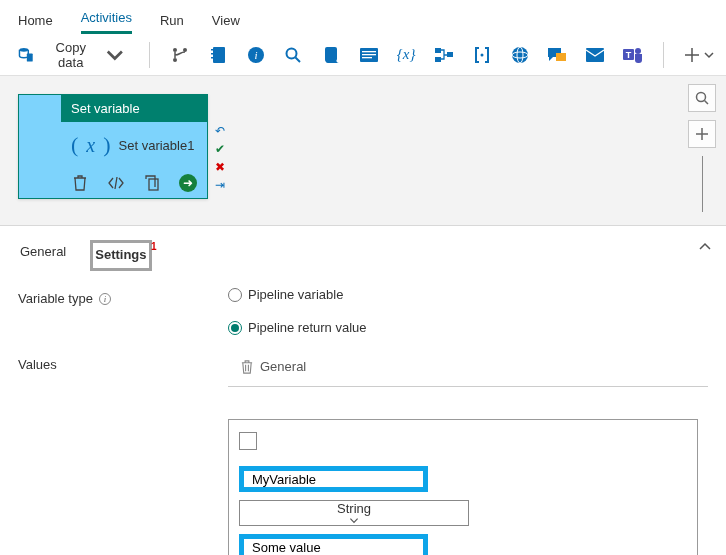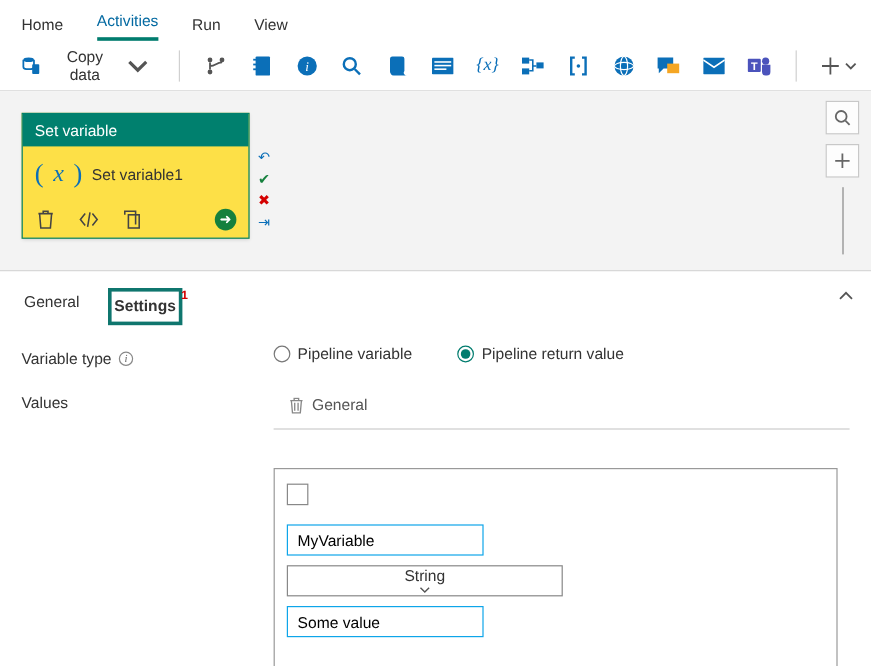--- a/index.html
+++ b/index.html
@@ -14,56 +14,56 @@
   .copy-btn svg { width:18px; height:18px; }
   .tb-icon { width:20px; height:20px; display:flex; align-items:center; justify-content:center; cursor:pointer;}
   .tb-sep { width:1px; height:26px; background:#d0d0d0; margin:0 2px;}
   .tb-plus { margin-left:auto; display:flex; align-items:center; gap:4px;}
   
   .canvas { background:#f3f3f3; padding:18px 0 18px 18px; position:relative; height:150px; border-bottom:1px solid #d8d8d8;}
   .canvas-right { position:absolute; right:10px; top:8px; display:flex; flex-direction:column; gap:8px;}
   .canvas-right .cr-btn { width:28px; height:28px; border:1px solid #c8c8c8; background:#fdfdfd; display:flex; align-items:center; justify-content:center; font-size:16px; color:#555; cursor:pointer;}
   .canvas-right .cr-line { width:1px; height:56px; background:#888; margin:0 auto;}
   .node-wrap { position:relative; display:inline-block;}
-  .node { width:190px; border:1px solid #00806e; background:#fde047; box-shadow:0 1px 3px rgba(0,0,0,.12);}
+  .node { width:190px; border:1px solid #00806e; background:#7dd3fc; box-shadow:0 1px 3px rgba(0,0,0,.12);padding-left:42px;}
   .node-head { background:#00806e; color:#fff; padding:6px 10px; font-size:13px;}
   .node-body { display:flex; align-items:center; gap:8px; padding:10px 10px;}
   .node-body .fx { font-family:"Times New Roman",serif; font-style:italic; color:#0b6fb8; font-size:20px;}
   .node-body .paren { color:#0b6fb8; font-size:22px; font-family:"Times New Roman",serif;}
   .node-foot { display:flex; align-items:center; gap:18px; padding:6px 10px;}
   .node-foot .nf-icon { width:18px; height:18px; cursor:pointer; display:flex; align-items:center; justify-content:center; color:#444;}
   .node-foot .go { margin-left:auto; background:#15803d; color:#fff; border-radius:50%; width:18px; height:18px; font-size:12px;}
   .side-icons { position:absolute; right:-20px; top:30px; display:flex; flex-direction:column; gap:2px;}
   .side-icons span { width:16px; height:16px; font-size:12px; text-align:center; cursor:pointer;}
   
   .props { padding:14px 18px 20px 18px; position:relative;}
   .props-collapse { position:absolute; right:14px; top:14px; color:#555; cursor:pointer;}
   .ptabs { display:flex; gap:22px; border-bottom:0; margin-bottom:16px;}
   .ptabs .ptab { padding:4px 2px 6px 2px; cursor:pointer; position:relative;}
   .ptabs .ptab.active { font-weight:600; }
   .ptabs .ptab .sup { color:#d40000; font-size:10px; position:absolute; top:-2px; right:-8px;}
-  .hl-settings { border:3px solid #0f766e; padding:2px 4px 4px 4px;}
+  .hl-settings { border:3px solid #a3a3a3; padding:2px 4px 4px 4px;}
   .row { display:flex; align-items:flex-start; margin-bottom:18px;}
   .row-label { width:210px; display:flex; align-items:center; gap:6px; color:#333; padding-top:4px;}
   .info-circ { border:1px solid #888; border-radius:50%; width:12px; height:12px; font-size:9px; line-height:10px; text-align:center; color:#666; font-family:serif; font-style:italic;}
   .row-ctrl { flex:1; }
-  .radios { display:flex; align-items:flex-start; gap:38px;}
+  .radios { display:flex; align-items:flex-start; gap:18px;flex-direction:column;}
   .radio { display:flex; align-items:center; gap:6px; cursor:pointer;}
   .rcirc { width:14px; height:14px; border:1px solid #777; border-radius:50%; position:relative;}
   .rcirc.sel { border-color:#007c6e;}
   .rcirc.sel::after { content:""; position:absolute; inset:2px; background:#007c6e; border-radius:50%;}
   .vbuttons { display:flex; gap:20px; align-items:center; margin-bottom:6px;}
   .vbtn { display:flex; align-items:center; gap:6px; padding:6px 12px; cursor:pointer; color:#555;}
   .vbtn.new { border:3px solid #e60000; color:#444;}
   .vbtn svg, .vbtn .glyph { width:14px; height:14px;}
   .vdiv { height:1px; background:#ccc; width:100%; max-width:480px;}
   
   .valbox { border:1px solid #999; width:470px; margin-top:32px; padding:12px 10px 16px 10px;}
   .chk { width:18px; height:18px; border:1px solid #888; margin-bottom:16px; cursor:pointer;}
-  .txtfield { border:1px solid #0ea5e9; padding:2px 8px; width:164px; height:26px; font:inherit; display:block; margin-bottom:8px;}
+  .txtfield { border:5px solid #0ea5e9; padding:2px 8px; width:189px; height:26px; font:inherit; display:block; margin-bottom:8px;}
   .selectfield { border:1px solid #888; height:26px; width:230px; display:flex; align-items:center; justify-content:space-between; padding:0 8px; margin-bottom:8px; cursor:pointer;flex-direction:column;}
   
   svg { display:block; }
 </style>
 </head>
 <body>
 
 <div class="topnav">
   <span>Home</span>
   <span class="active">Activities</span>

